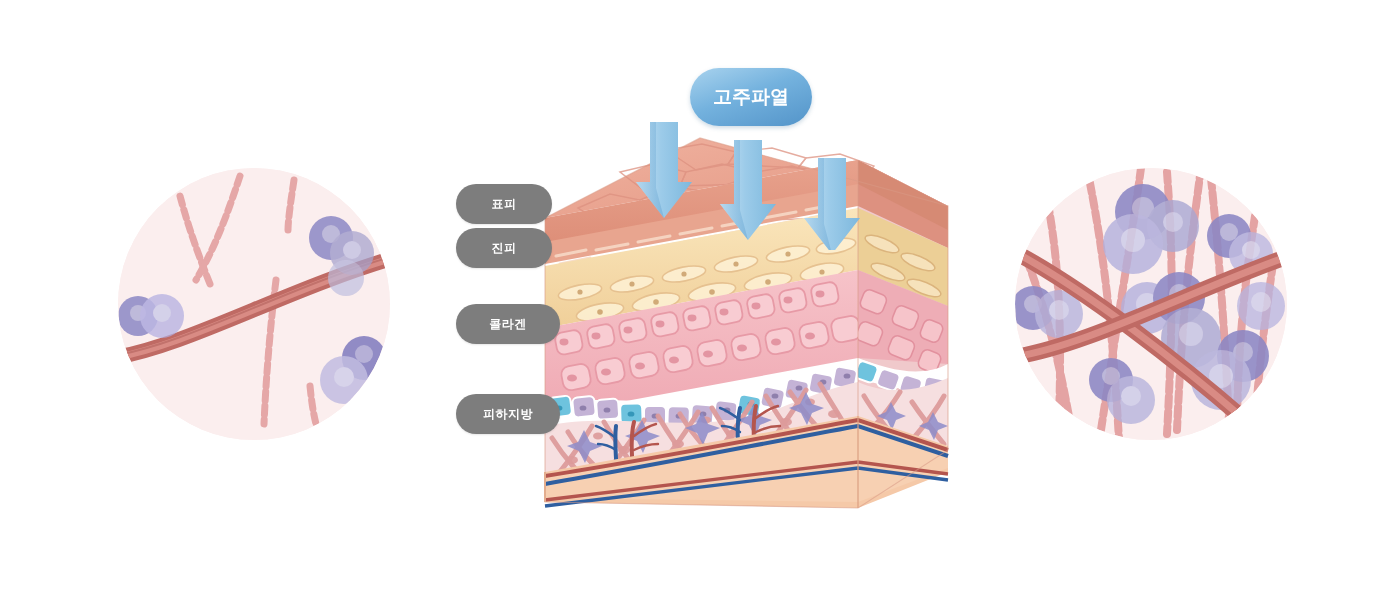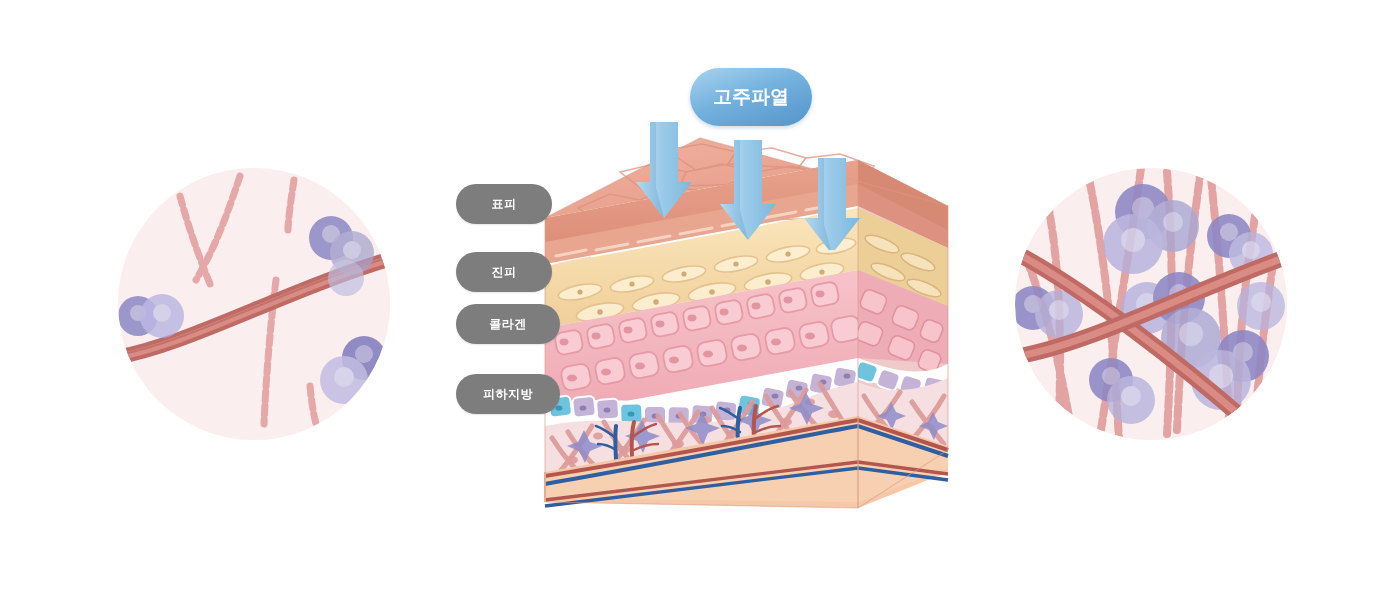--- a/index.html
+++ b/index.html
@@ -11,23 +11,23 @@
   .zoom-circle{position:absolute;border-radius:50%;overflow:hidden;background:#fbeeee;}
   .circle-left{left:118px;top:168px;width:272px;height:272px;}
   .circle-right{left:1015px;top:168px;width:272px;height:272px;}
 
   
   .layer-label{position:absolute;display:flex;align-items:center;justify-content:center;
     background:#7d7d7d;color:#fff;border-radius:40px;font-weight:bold;
     font-size:12px;letter-spacing:.5px;height:40px;z-index:40;
     box-shadow:0 1px 2px rgba(0,0,0,.10);}
   .lbl-pyopi     {left:456px;top:184px;width:96px;}
-  .lbl-jinpi     {left:456px;top:252px;width:96px;}
+  .lbl-jinpi     {left:456px;top:228px;width:96px;}
   .lbl-collagen  {left:456px;top:304px;width:104px;}
-  .lbl-subcut    {left:456px;top:374px;width:104px;}
+  .lbl-subcut    {left:456px;top:394px;width:104px;}
   .lbl-muscle    {left:456px;top:436px;width:104px;}
 
   
   .rf-badge{position:absolute;left:690px;top:68px;width:122px;height:58px;
     display:flex;align-items:center;justify-content:center;
     border-radius:29px;color:#fff;font-weight:bold;font-size:19px;
     background:linear-gradient(160deg,#a9d3ee 0%,#74b2de 45%,#5394c9 100%);
     box-shadow:0 2px 4px rgba(60,110,150,.25);z-index:35;}
 
   

